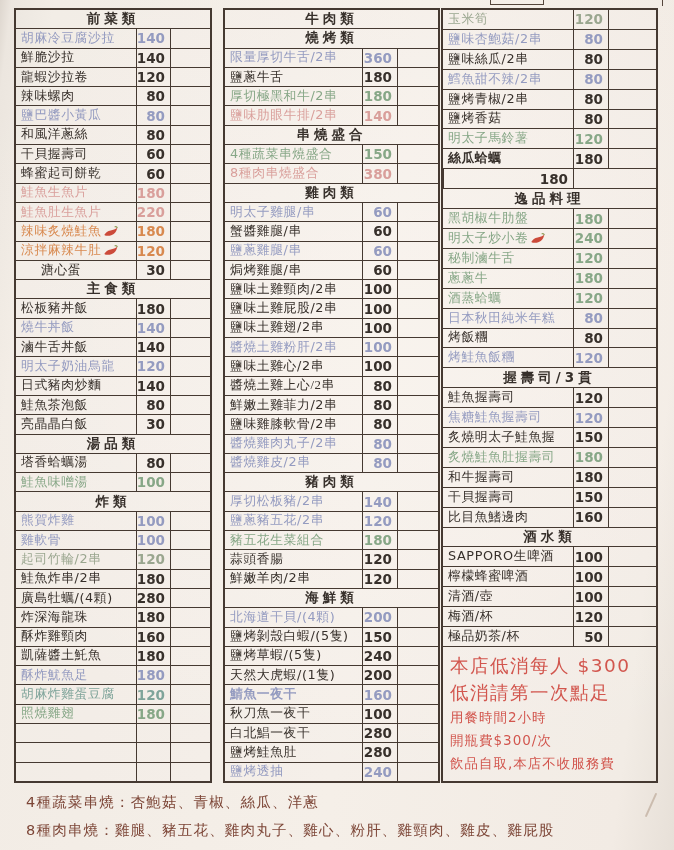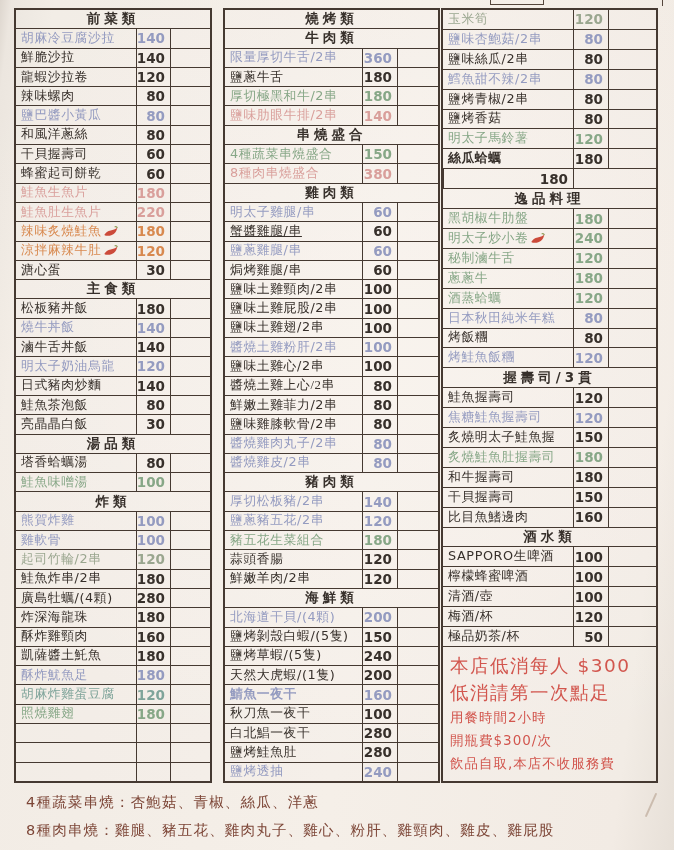--- a/index.html
+++ b/index.html
@@ -157,21 +157,21 @@
           <svg class="chili" width="15" height="11" viewBox="0 0 16 12">
             <path fill="#cc4a3a" d="M1.2 9.8 C4.5 11.8 10.5 10.4 13.2 7 C14.6 5.2 15.1 3.4 15.3 1.9 C13.4 3.6 10.8 4.3 8.2 4.8 C5 5.4 2.6 7.1 1.2 9.8 Z"></path>
             <path fill="none" stroke="#8e9b57" stroke-width="1.3" stroke-linecap="round" d="M15.3 1.9 C15 1 14 0.5 13 0.8"></path>
           </svg>
         </div>
         <div class="cell price" style="color: rgb(216, 137, 79);">120</div>
         <div class="cell check"></div>
       </div>
       <div class="row">
         <div class="cell name">
-          <span style="color: rgb(55, 48, 43);">溏心蛋</span>
+          <span style="color: rgb(55, 48, 43); margin-left: 20px;">溏心蛋</span>
         </div>
         <div class="cell price" style="color: rgb(55, 48, 43);">30</div>
         <div class="cell check"></div>
       </div>
       <div class="sec-header">主食類</div>
       <div class="row">
         <div class="cell name">
           <span style="color: rgb(55, 48, 43);">松板豬丼飯</span>
         </div>
         <div class="cell price" style="color: rgb(55, 48, 43);">180</div>
@@ -328,22 +328,22 @@
       </div>
       <div class="row">
         <div class="cell name">
           <span style="color: rgb(55, 48, 43);"></span>
         </div>
         <div class="cell price" style="color: rgb(55, 48, 43);"></div>
         <div class="cell check"></div>
       </div>
     </div>
   <div class="tbl tbl-mid">
+      <div class="sec-header">牛肉類</div>
       <div class="sec-header">燒烤類</div>
-      <div class="sec-header">牛肉類</div>
       <div class="row">
         <div class="cell name">
           <span style="color: rgb(148, 155, 192);">限量厚切牛舌/2串</span>
         </div>
         <div class="cell price" style="color: rgb(148, 155, 192);">360</div>
         <div class="cell check"></div>
       </div>
       <div class="row">
         <div class="cell name">
           <span style="color: rgb(55, 48, 43);">鹽蔥牛舌</span>
@@ -383,21 +383,21 @@
       <div class="sec-header">雞肉類</div>
       <div class="row">
         <div class="cell name">
           <span style="color: rgb(148, 155, 192);">明太子雞腿/串</span>
         </div>
         <div class="cell price" style="color: rgb(148, 155, 192);">60</div>
         <div class="cell check"></div>
       </div>
       <div class="row">
         <div class="cell name">
-          <span style="color: rgb(55, 48, 43); text-decoration: underline;">蟹醬雞腿/串</span>
+          <span style="color: rgb(55, 48, 43);">蟹醬雞腿/串</span>
         </div>
         <div class="cell price" style="color: rgb(55, 48, 43);">60</div>
         <div class="cell check"></div>
       </div>
       <div class="row">
         <div class="cell name">
           <span style="color: rgb(148, 155, 192);">鹽蔥雞腿/串</span>
         </div>
         <div class="cell price" style="color: rgb(148, 155, 192);">60</div>
         <div class="cell check"></div>

